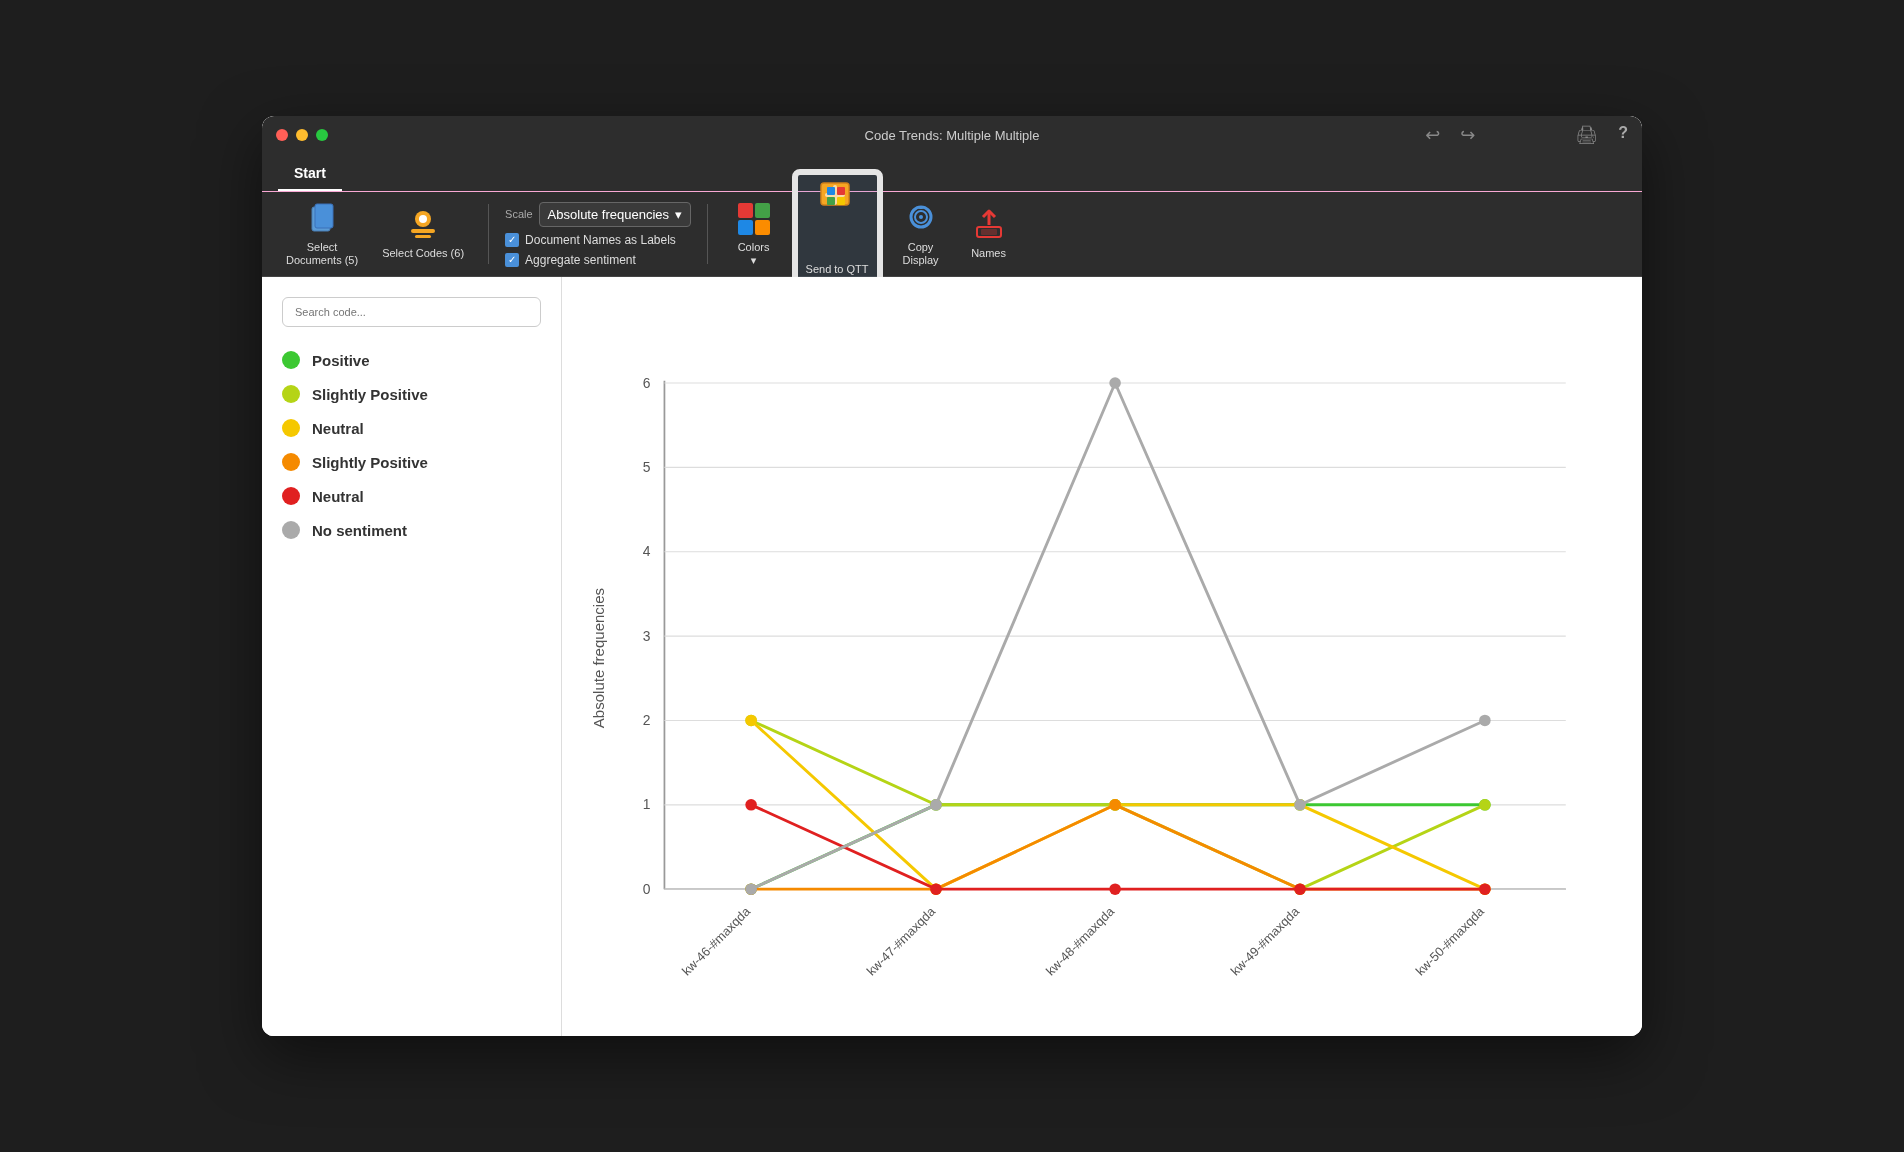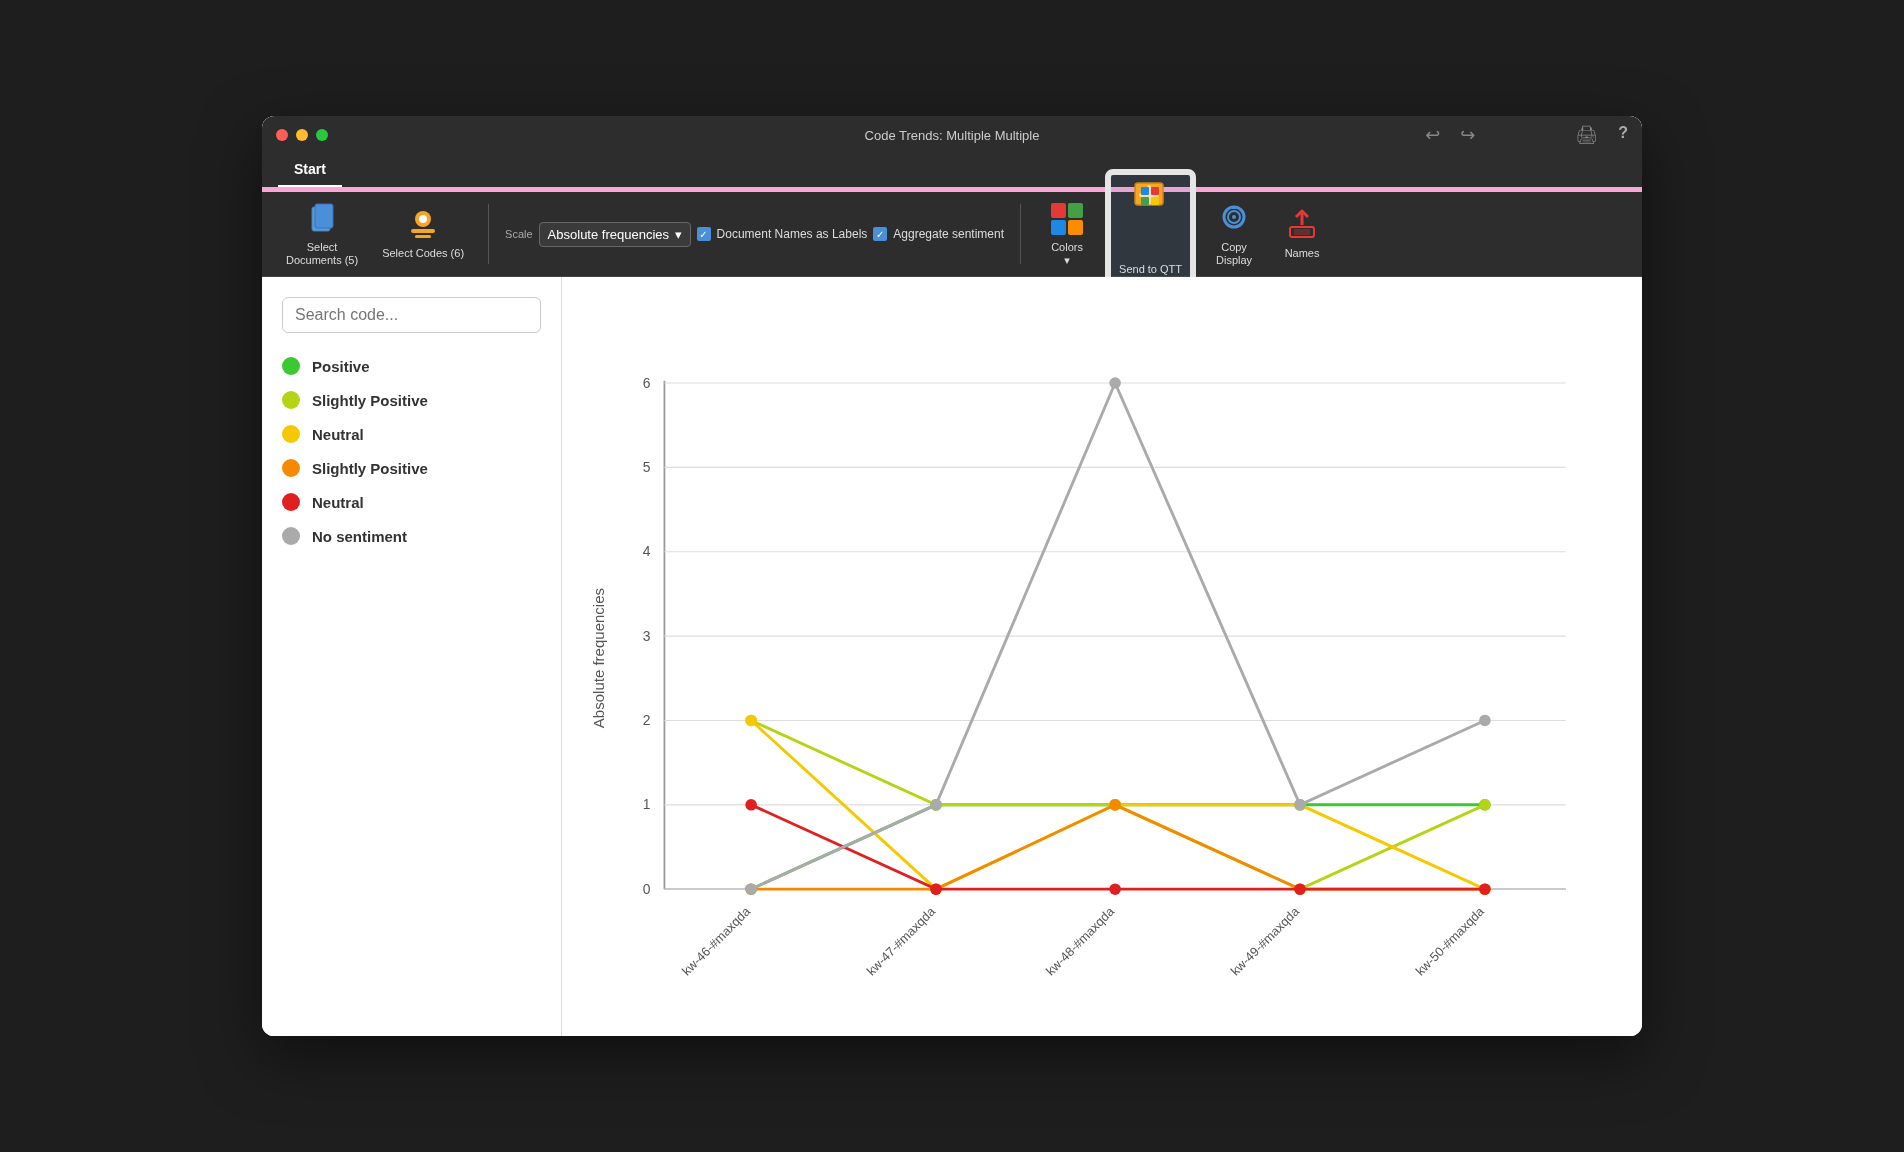--- a/index.html
+++ b/index.html
@@ -70,21 +70,21 @@
       align-items: center;
       padding: 0 16px;
       gap: 8px;
     }
     .toolbar-tabs {
       background: #2d2d2d;
       height: 38px;
       display: flex;
       align-items: flex-end;
       padding: 0 16px;
-      border-bottom: 5px solid #f9a8d4;
+      border-bottom: 1px solid #f9a8d4;
     }
     .tab {
       padding: 8px 16px;
       color: #fff;
       font-size: 14px;
       font-weight: 600;
       border-bottom: 2px solid #fff;
       cursor: pointer;
     }
     .toolbar-btn {
@@ -113,21 +113,21 @@
       color: #ddd;
     }
     .toolbar-separator {
       width: 1px;
       height: 60px;
       background: #555;
       margin: 0 8px;
     }
     .scale-area {
       display: flex;
-      flex-direction: row;
+      flex-direction: column;
       gap: 6px;
       color: #ddd;
       font-size: 12px;
     }
     .scale-label {
       font-size: 11px;
       color: #aaa;
     }
     .scale-select {
       background: #3a3a3a;
@@ -179,21 +179,21 @@
       padding: 20px;
       display: flex;
       flex-direction: column;
       gap: 16px;
     }
     .search-box {
       width: 100%;
       padding: 8px 12px;
       border: 1px solid #ccc;
       border-radius: 6px;
-      font-size: 16px;
+      font-size: 11px;
       color: #999;
       background: #fff;
     }
     .legend-list {
       display: flex;
       flex-direction: column;
       gap: 16px;
       margin-top: 8px;
       font-weight: bold;
     }

